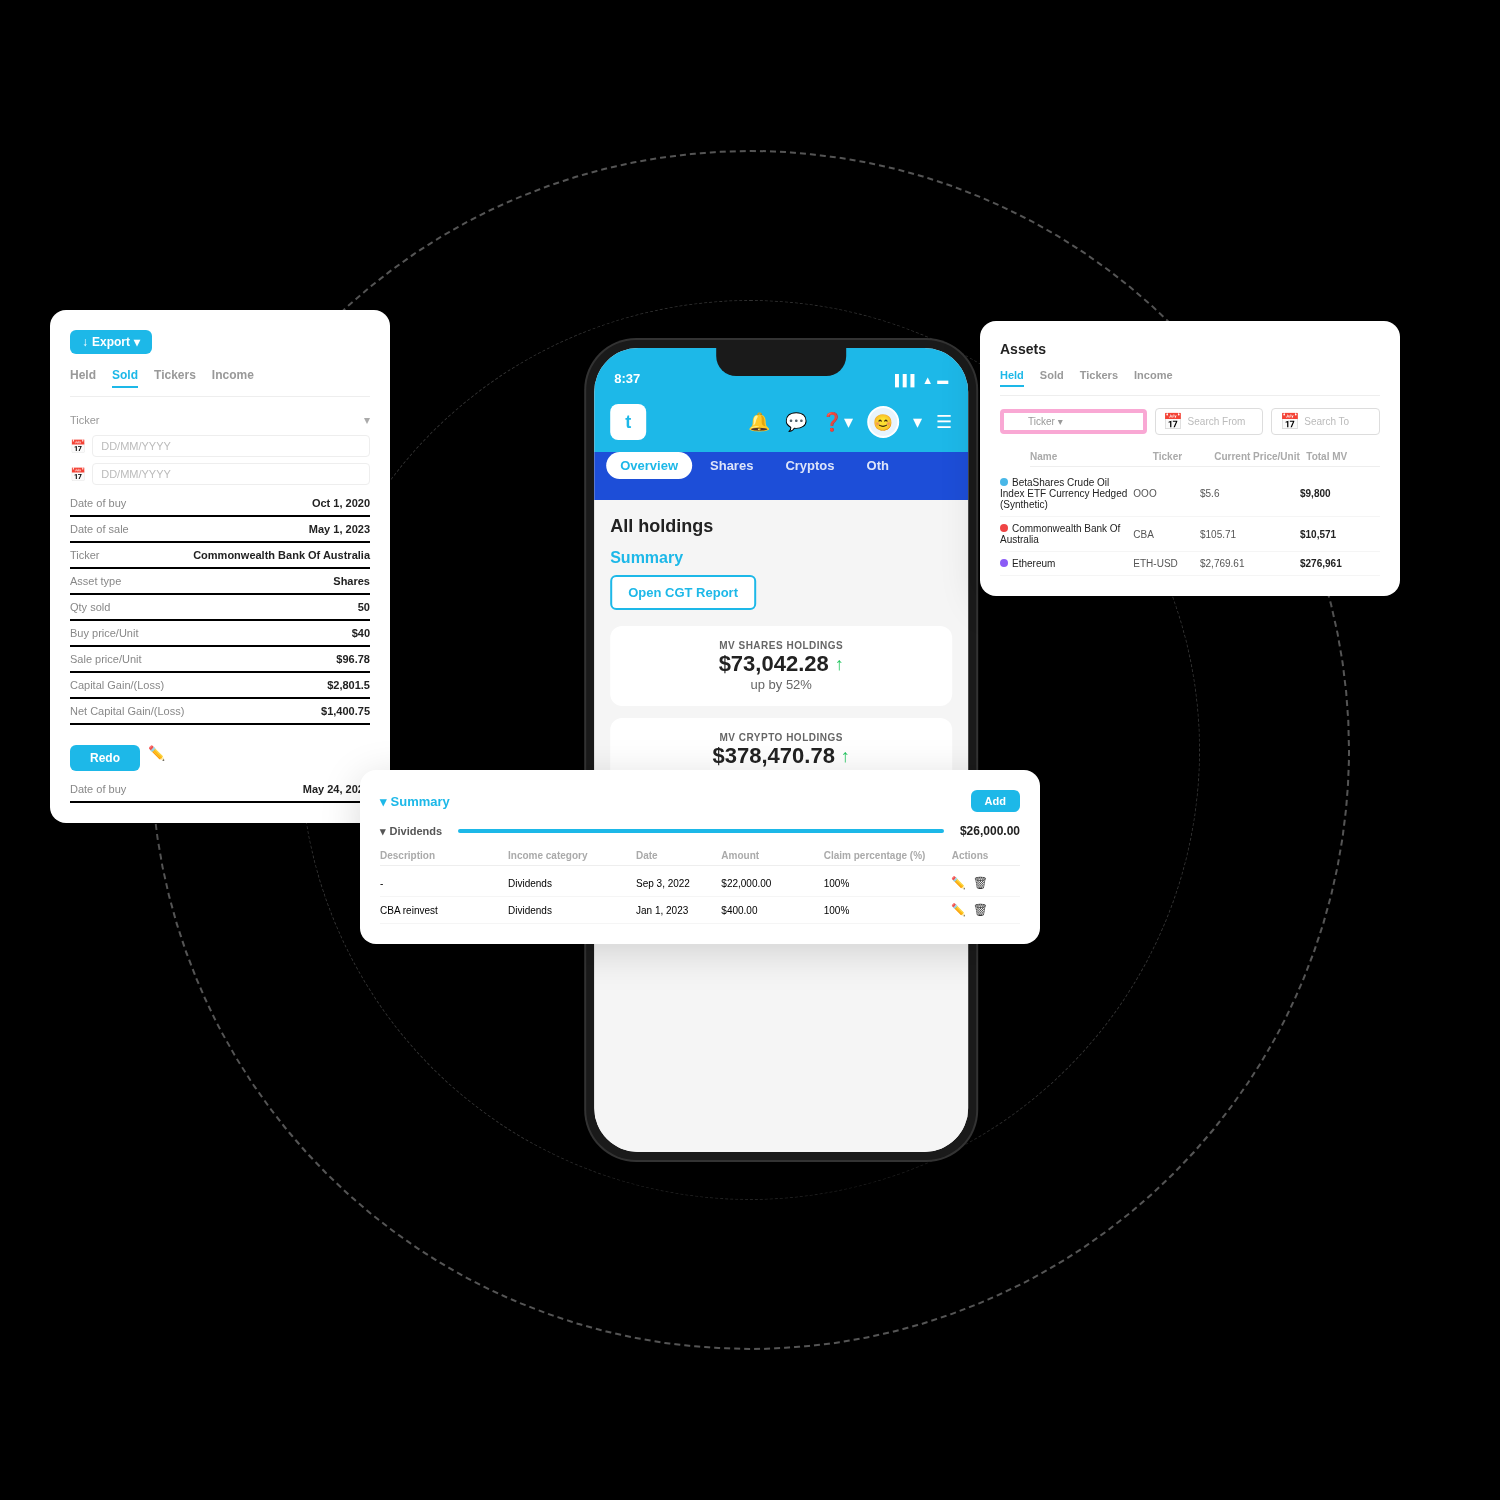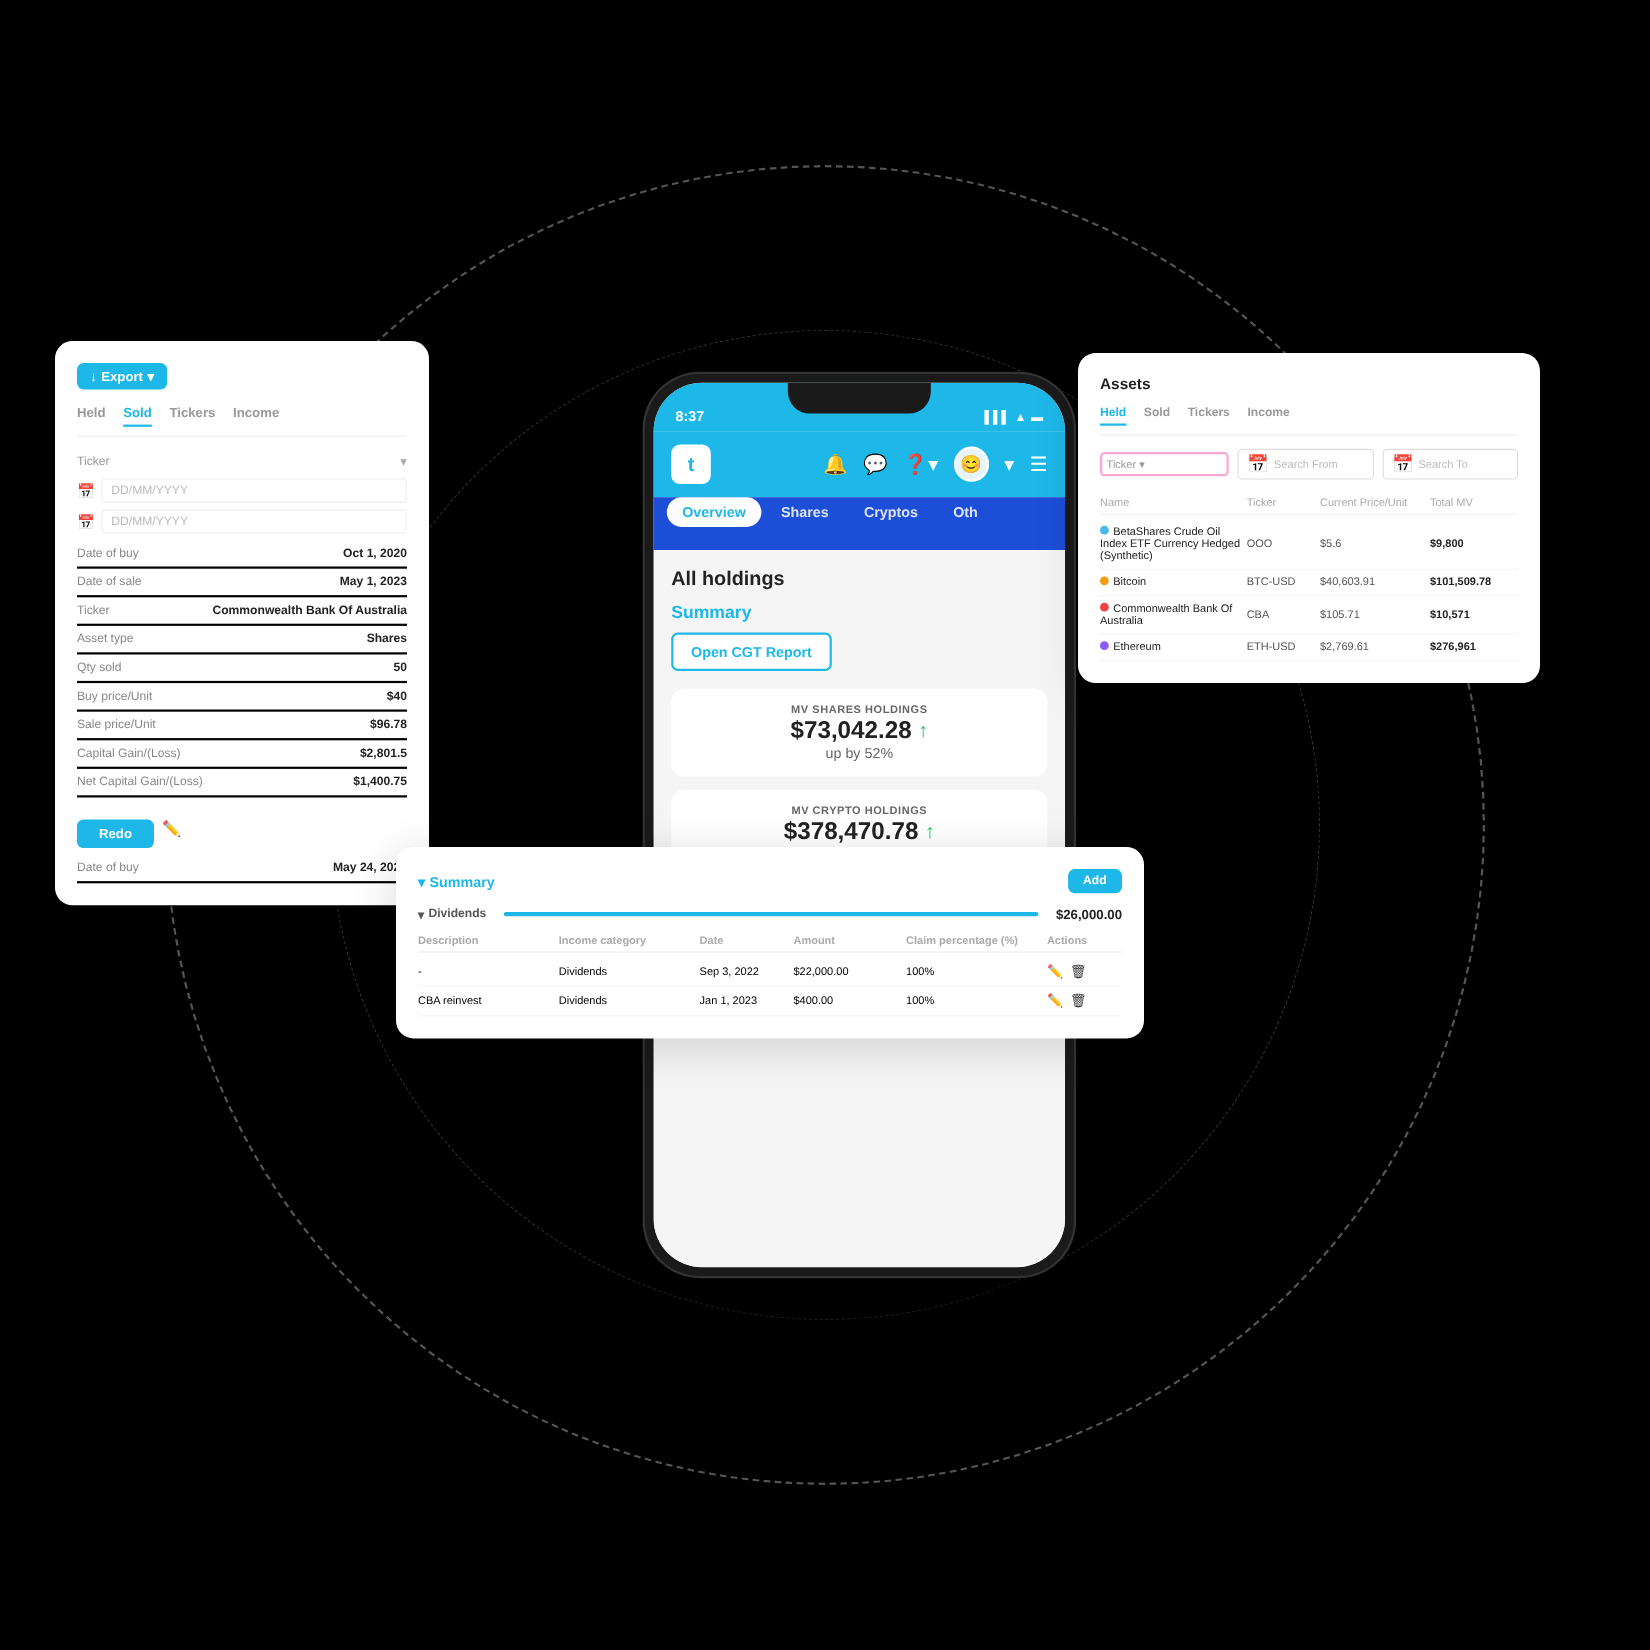--- a/index.html
+++ b/index.html
@@ -371,44 +371,45 @@
     }
     .assets-filters {
       display: flex;
       gap: 8px;
       margin-bottom: 12px;
       align-items: center;
     }
     .assets-filter-label {
       font-size: 10px;
       color: #999;
-      border: 2px solid #f9a8d4;
-      padding: 3px 4px;
+      border: 4px solid #f9a8d4;
+      padding: 3px 24px;
       border-radius: 4px;
       flex: 1;
     }
     .assets-search {
       display: flex;
       align-items: center;
       gap: 4px;
       border: 1px solid #ddd;
       border-radius: 4px;
       padding: 3px 8px;
       flex: 1;
     }
     .search-text { font-size: 10px; color: #bbb; text-align: center; }
     .assets-table-header {
       display: grid;
       grid-template-columns: 2fr 1fr 1.5fr 1.2fr;
       font-size: 10px;
-      font-weight: 400;
+      font-weight: 700;
       color: #aaa;
       padding: 4px 0;
       border-bottom: 1px solid #eee;
       margin-bottom: 4px;
+      margin-left: 30px;
     }
     .assets-row {
       display: grid;
       grid-template-columns: 2fr 1fr 1.5fr 1.2fr;
       font-size: 10px;
       padding: 6px 0;
       border-bottom: 1px solid #f5f5f5;
       align-items: center;
     }
     .asset-name { font-size: 10px; color: #222; font-weight: 500; }
@@ -723,26 +724,20 @@
     <span>Total MV</span>
   </div>
 
   <div class="assets-row">
     <span class="asset-name"><span class="row-indicator" style="background:#4ab8e8;"></span>BetaShares Crude Oil Index ETF Currency Hedged (Synthetic)</span>
     <span class="asset-ticker">OOO</span>
     <span class="asset-price">$5.6</span>
     <span class="asset-mv">$9,800</span>
   </div>
   <div class="assets-row">
-    <span class="asset-name"><span class="row-indicator" style="background:#f59e0b;"></span>Bitcoin</span>
-    <span class="asset-ticker">BTC-USD</span>
-    <span class="asset-price">$40,603.91</span>
-    <span class="asset-mv">$101,509.78</span>
-  </div>
-  <div class="assets-row">
     <span class="asset-name"><span class="row-indicator" style="background:#ef4444;"></span>Commonwealth Bank Of Australia</span>
     <span class="asset-ticker">CBA</span>
     <span class="asset-price">$105.71</span>
     <span class="asset-mv">$10,571</span>
   </div>
   <div class="assets-row">
     <span class="asset-name"><span class="row-indicator" style="background:#8b5cf6;"></span>Ethereum</span>
     <span class="asset-ticker">ETH-USD</span>
     <span class="asset-price">$2,769.61</span>
     <span class="asset-mv">$276,961</span>

